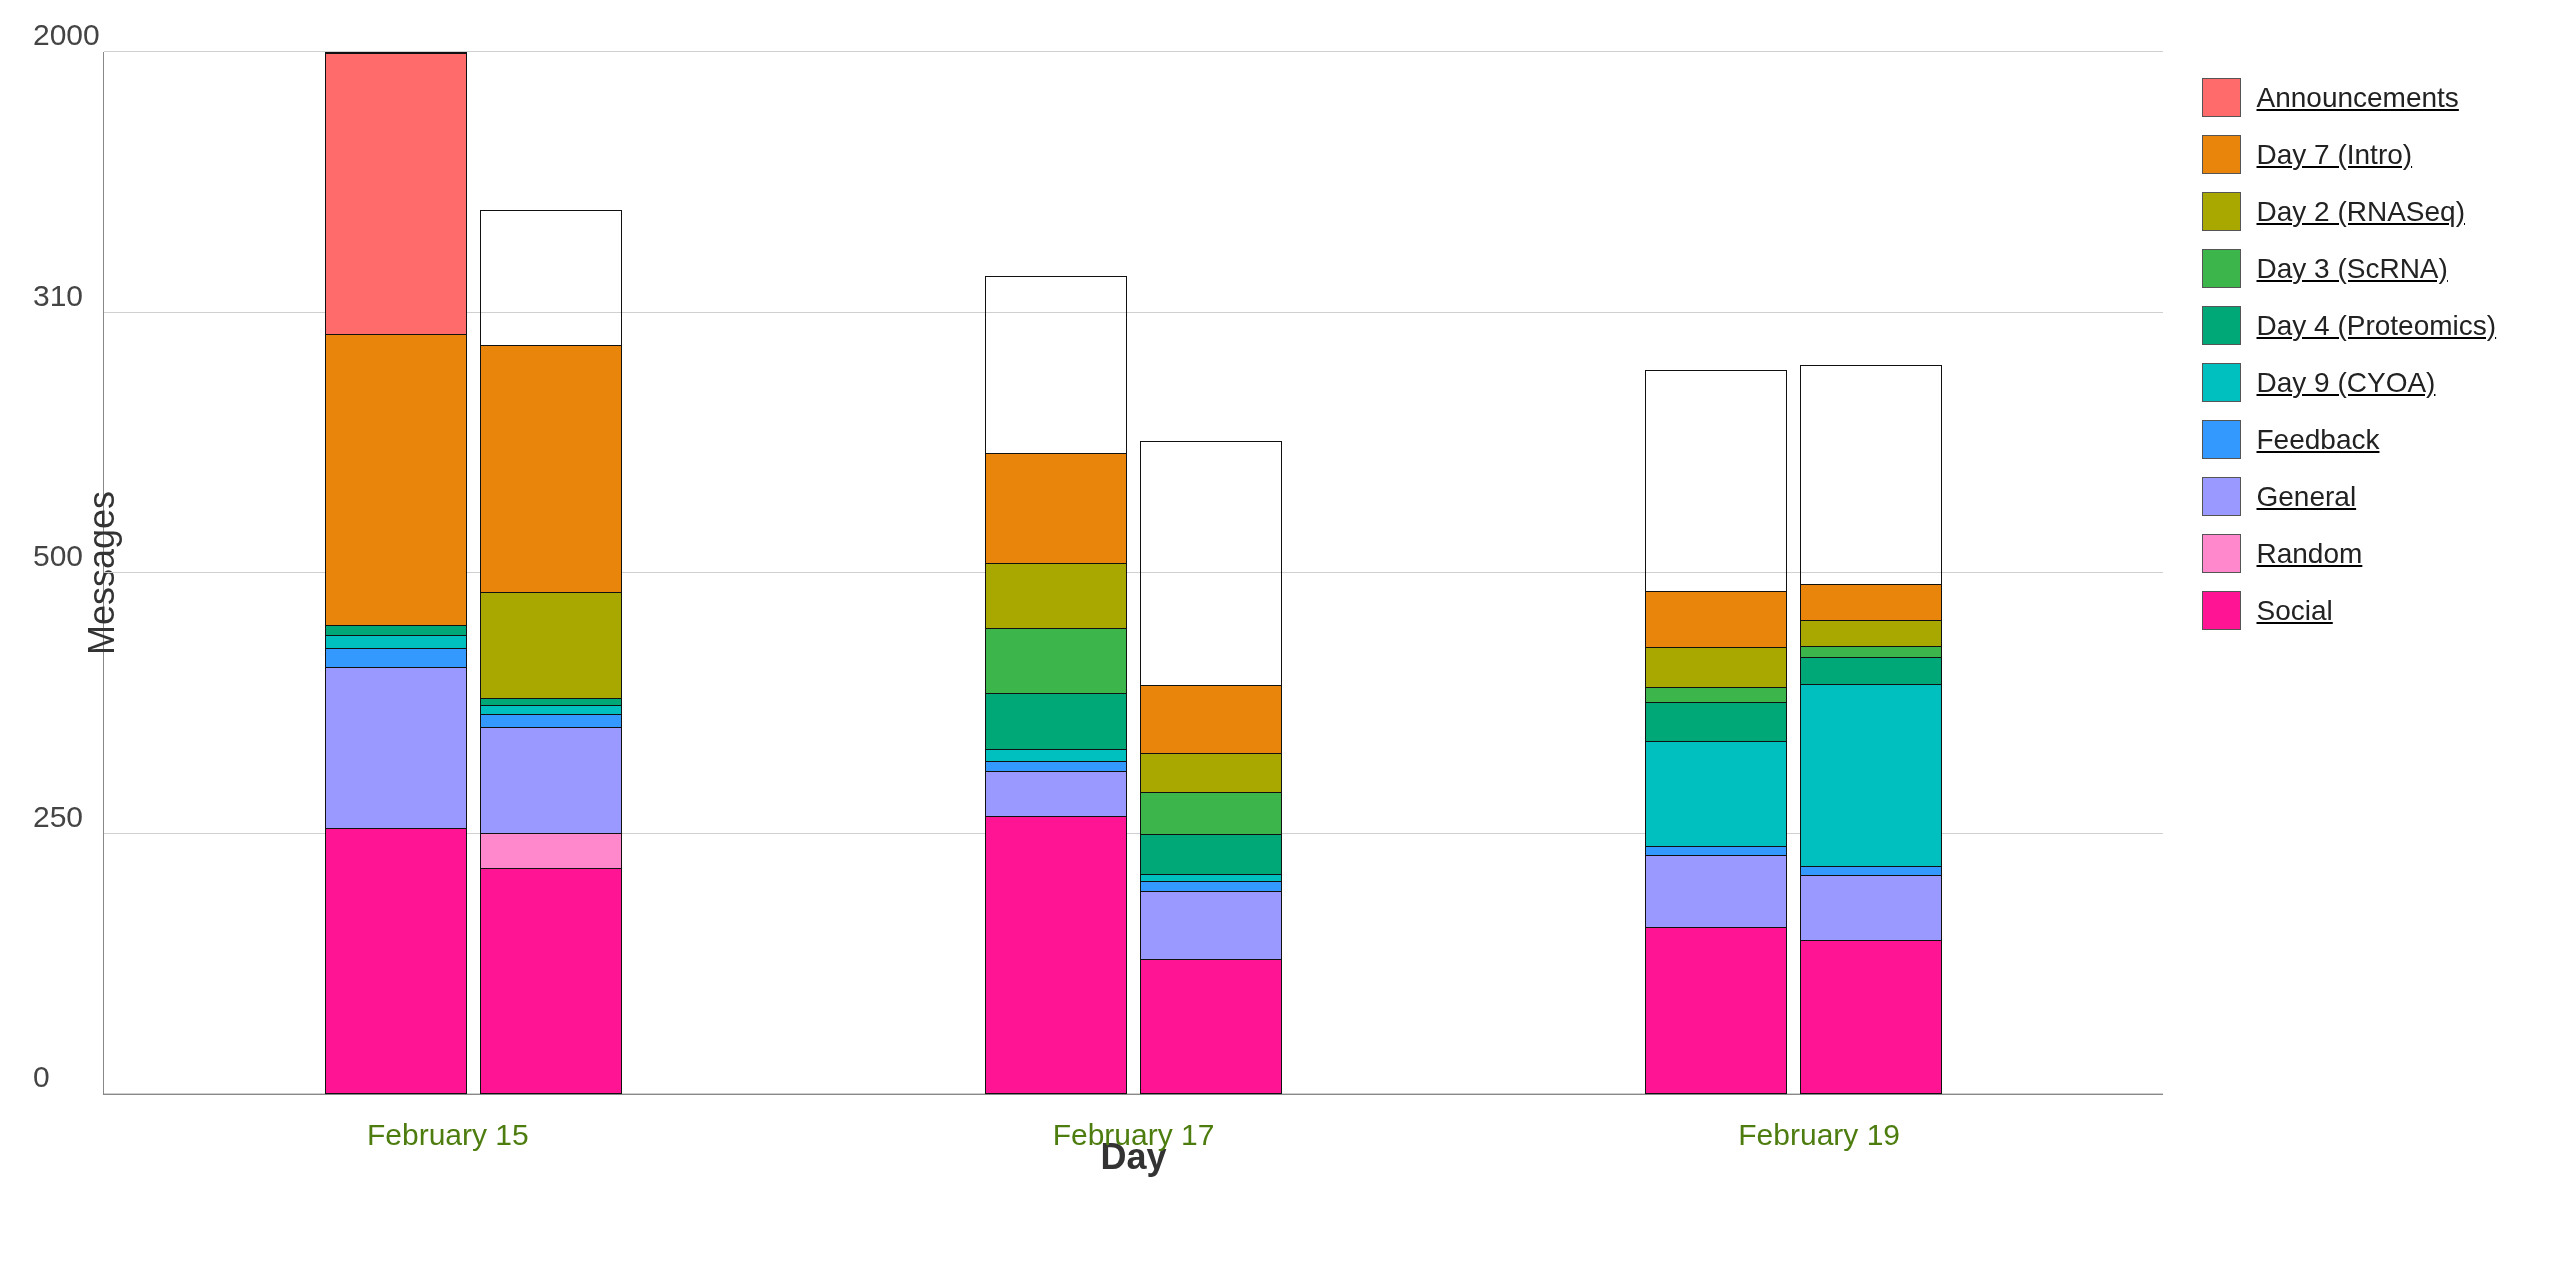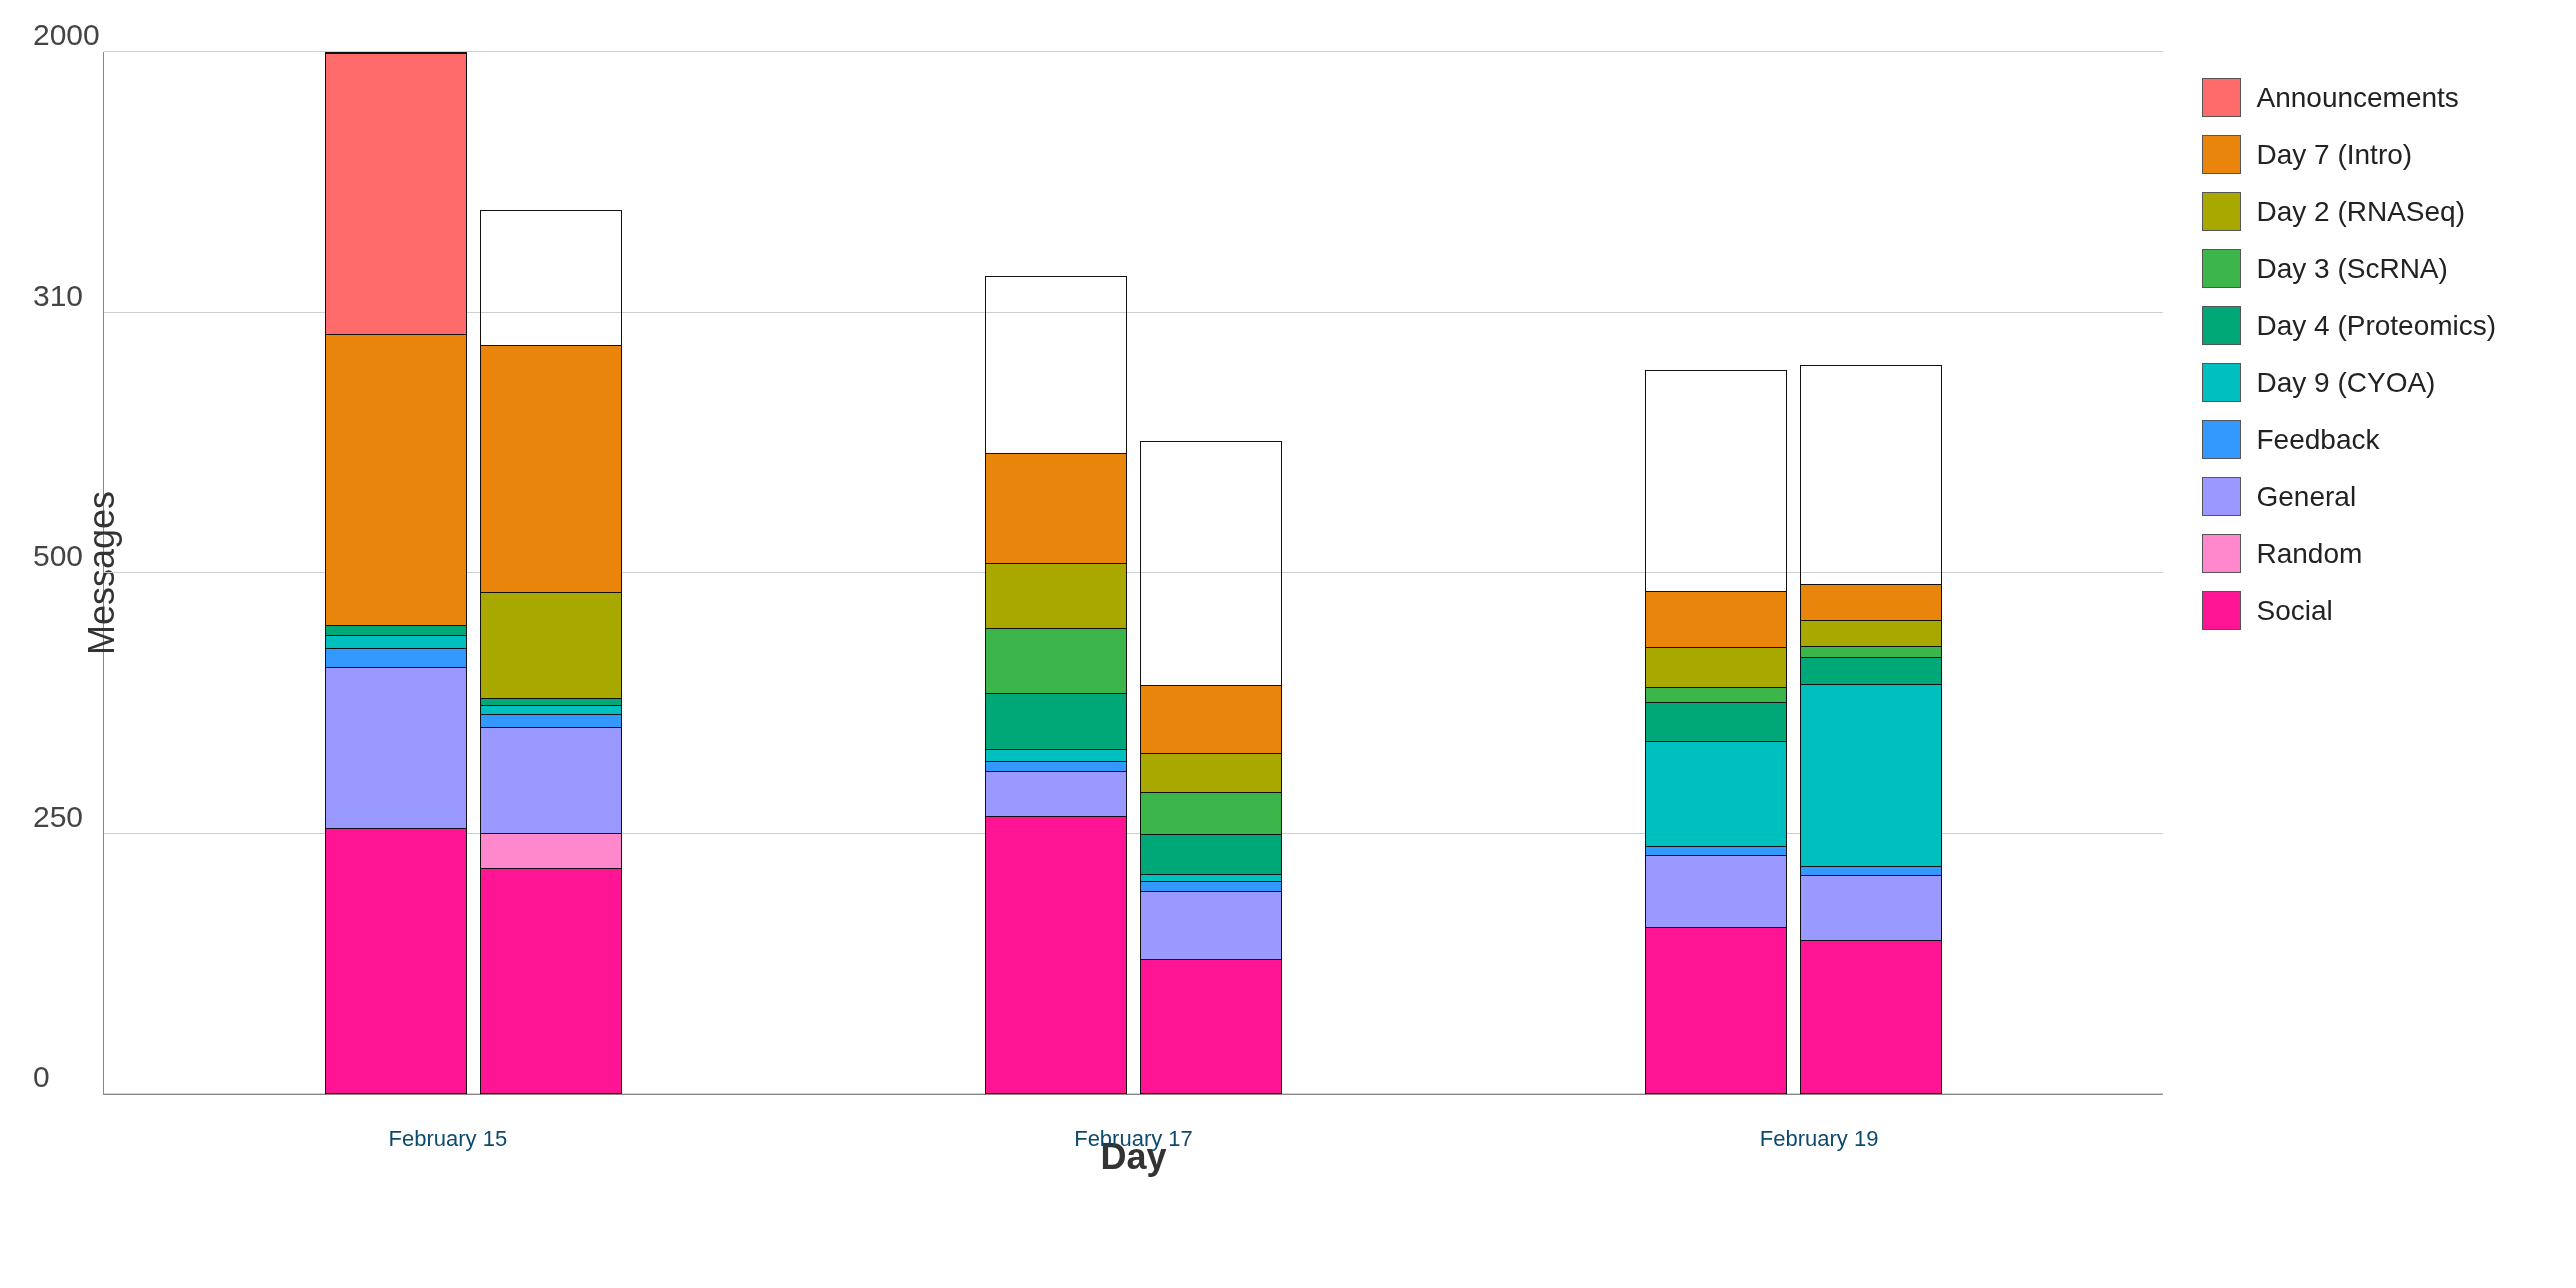--- a/index.html
+++ b/index.html
@@ -66,22 +66,22 @@
       bottom: -84px;
       left: 50%;
       transform: translateX(-50%);
       font-size: 36px;
       color: #333;
       font-weight: bold;
     }
     .x-tick-label {
       position: absolute;
       bottom: -58px;
-      font-size: 22px;
-      color: #0c4a6e;
+      font-size: 30px;
+      color: #4d7c0f;
       transform: translateX(-50%);
     }
     
     .bars-container {
       position: absolute;
       top: 0; left: 0; right: 0; bottom: 0;
       display: flex;
       align-items: flex-end;
       padding: 0 39px;
     }
@@ -119,20 +119,21 @@
     .legend-title {
       font-size: 36px;
       font-weight: bold;
       margin-bottom: 19.3px;
       color: #222;
     }
     .legend-item {
       display: flex;
       align-items: center;
       margin-bottom: 18px;
+      text-decoration: underline;
     }
     .legend-swatch {
       width: 39px;
       height: 39px;
       border: 1.3px solid #555;
       margin-right: 15.5px;
       flex-shrink: 0;
     }
     .legend-label {
       font-size: 28px;

